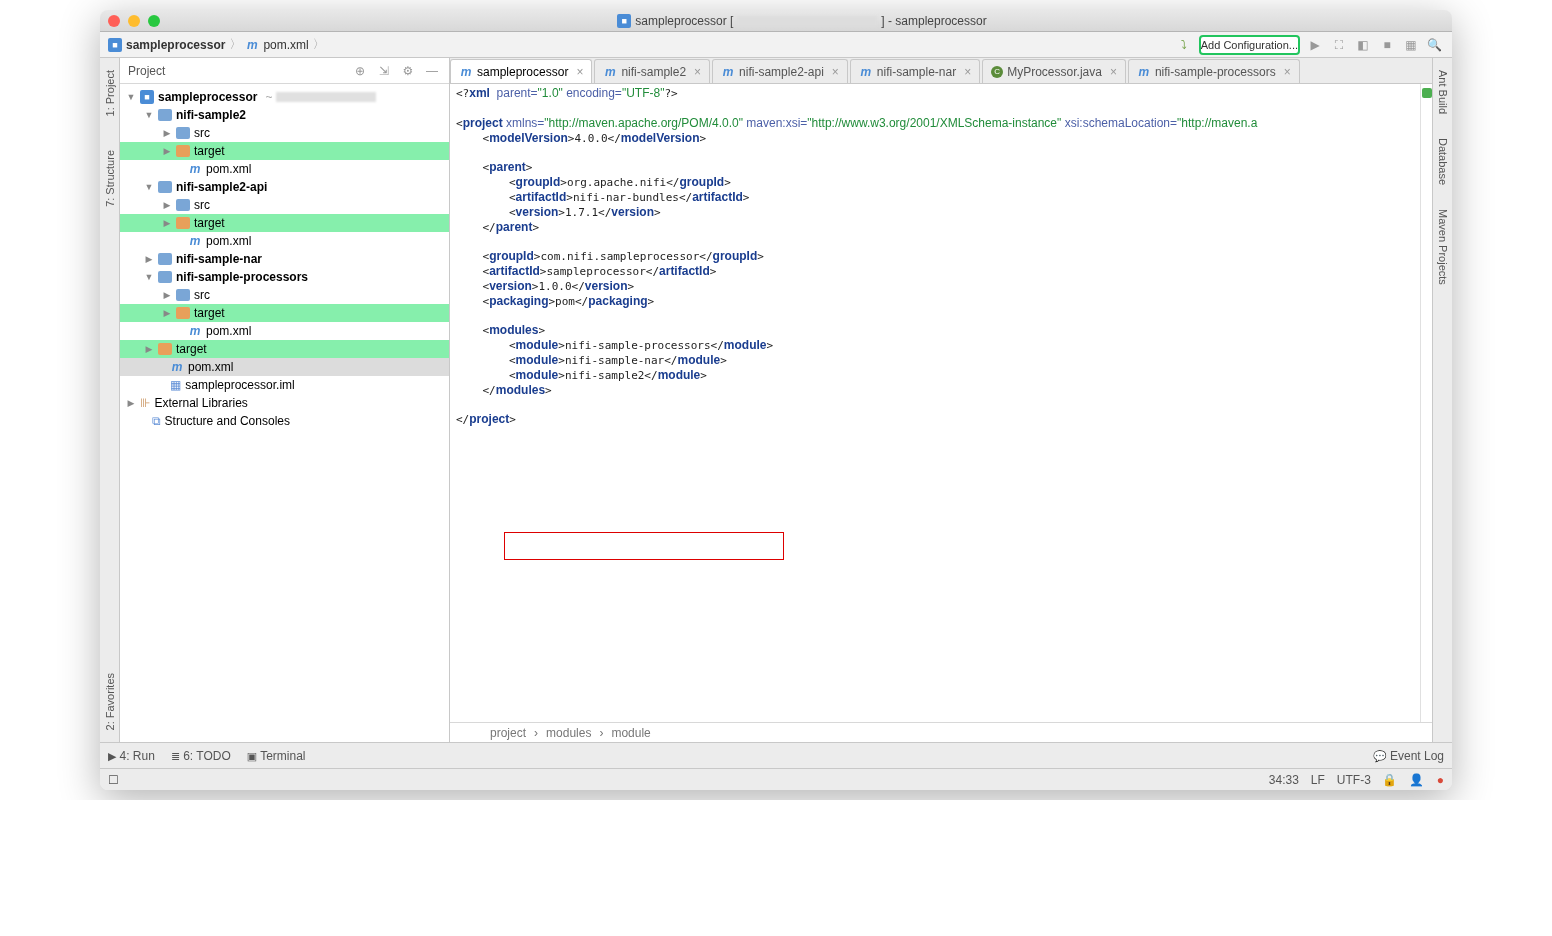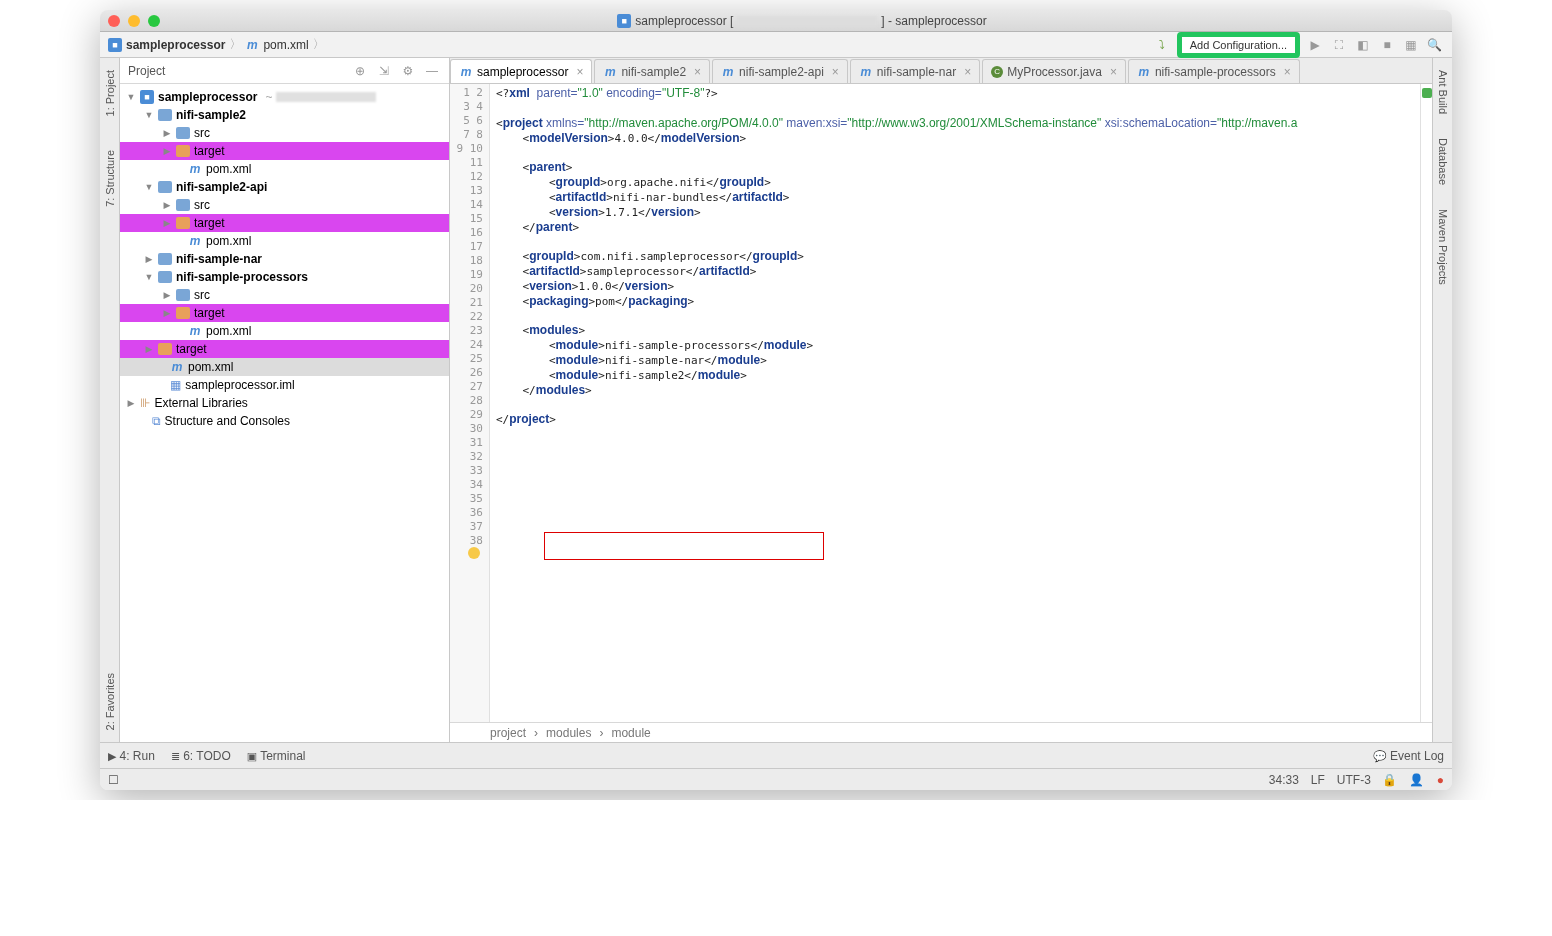--- a/index.html
+++ b/index.html
@@ -9,35 +9,35 @@
 .traffic { display:flex; gap:8px; }
 .dot { width:12px; height:12px; border-radius:50%; }
 .dot.r{background:#ff5f57}.dot.y{background:#febc2e}.dot.g{background:#28c840}
 .title-center{flex:1;text-align:center;color:#444;font-size:12px;display:flex;justify-content:center;align-items:center;gap:4px}
 .toolbar { height:26px; background:#f2f2f2; border-bottom:1px solid #c8c8c8; display:flex; align-items:center; padding:0 8px; }
 .breadcrumb { display:flex; align-items:center; gap:4px; color:#333; flex:1; }
 .chev{color:#999}
 .ico-module{display:inline-flex;width:14px;height:14px;background:#4a8cd6;border-radius:2px;align-items:center;justify-content:center;color:#fff;font-size:9px;font-weight:bold}
 .ico-maven{display:inline-flex;color:#4a8cd6;font-weight:bold;font-style:italic;width:14px;justify-content:center}
 .right-tools{display:flex;align-items:center;gap:6px}
-.btn{padding:2px 8px;border:5px solid #22c55e;border-radius:4px;background:#fff;color:#333;font-size:11px}
+.btn{padding:2px 0;border:2px solid #22c55e;border-radius:4px;background:#fff;color:#333;font-size:11px}
 .tbtn{width:18px;height:18px;color:#999;display:inline-flex;align-items:center;justify-content:center}
 .main{flex:1;display:flex;min-height:0}
 .left-gutter{width:20px;background:#ececec;border-right:1px solid #c8c8c8;display:flex;flex-direction:column;align-items:center;padding-top:10px;gap:30px}
 .vert-tab{writing-mode:vertical-rl;transform:rotate(180deg);font-size:11px;color:#555;cursor:pointer;padding:2px 0}
 .vert-tab:last-child{margin-top:auto;margin-bottom:10px}
 .right-gutter{width:20px;background:#ececec;border-left:1px solid #c8c8c8;display:flex;flex-direction:column;align-items:center;padding-top:10px;gap:20px}
 .rvtab{writing-mode:vertical-rl;font-size:11px;color:#555;cursor:pointer;padding:2px 0}
 .project-panel{width:330px;background:#fff;border-right:1px solid #c8c8c8;display:flex;flex-direction:column}
 .panel-hdr{height:26px;border-bottom:1px solid #d8d8d8;display:flex;align-items:center;padding:0 8px;gap:6px}
 .panel-hdr .hdr-label{flex:1;color:#555}
 .tree{flex:1;overflow:auto;padding:4px 0}
 .tree-row{height:18px;display:flex;align-items:center;gap:4px;cursor:pointer;white-space:nowrap;padding-right:8px}
 .tree-row.sel{background:#dcdcdc}
-.tree-row.hl{background:#d946ef}
+.tree-row.hl{background:#86efac}
 .tree-row .arrow{color:#888;width:10px;text-align:center;font-size:9px}
 .tree-row .arrow.down::before{content:"▼"}
 .tree-row .arrow.right::before{content:"▶"}
 .tree-row .arrow.none{visibility:hidden}
 .ico-folder{width:14px;height:12px;background:#cfa96e;border-radius:2px;display:inline-block}
 .ico-folder.blue{background:#7aa6d6}
 .ico-folder.orange{background:#e8a05a}
 .tree-row span.bold{font-weight:bold}
 .editor-area{flex:1;display:flex;flex-direction:column;min-width:0;background:#fff}
 .tabs{height:26px;border-bottom:1px solid #c8c8c8;display:flex;align-items:flex-end;background:#ececec;overflow:hidden}
@@ -245,59 +245,20 @@
             <span>MyProcessor.java</span>
             <span class="x">×</span>
           </div>
           <div class="tab">
             <span class="ico-maven">m</span>
             <span>nifi-sample-processors</span>
             <span class="x">×</span>
           </div>
         </div>
    <div class="editor-body">
-    <div class="lnums" id="lnums">1
-2
-3
-4
-5
-6
-7
-8
-9
-10
-11
-12
-13
-14
-15
-16
-17
-18
-19
-20
-21
-22
-23
-24
-25
-26
-27
-28
-29
-30
-31
-32
-33
-34
-35
-36
-37
-38
-</div>
     <div class="code" id="code" style="position: relative;">&lt;?<span class="c-tag">xml</span> <span class="c-attr">parent=</span><span class="c-str">"1.0" </span><span class="c-attr">encoding=</span><span class="c-str">"UTF-8"</span>?&gt;
 <span class="c-cmt"></span>
 &lt;<span class="c-tag">project</span><span class="c-attr"> xmlns=</span><span class="c-str">"http://maven.apache.org/POM/4.0.0"</span><span class="c-attr"> maven:xsi=</span><span class="c-str">"http://www.w3.org/2001/XMLSchema-instance"</span><span class="c-attr"> xsi:schemaLocation=</span><span class="c-str">"http://maven.a</span>
     &lt;<span class="c-tag">modelVersion</span>&gt;4.0.0&lt;/<span class="c-tag">modelVersion</span>&gt;
 
     &lt;<span class="c-tag">parent</span>&gt;
         &lt;<span class="c-tag">groupId</span>&gt;org.apache.nifi&lt;/<span class="c-tag">groupId</span>&gt;
         &lt;<span class="c-tag">artifactId</span>&gt;nifi-nar-bundles&lt;/<span class="c-tag">artifactId</span>&gt;
         &lt;<span class="c-tag">version</span>&gt;1.7.1&lt;/<span class="c-tag">version</span>&gt;
     &lt;/<span class="c-tag">parent</span>&gt;

